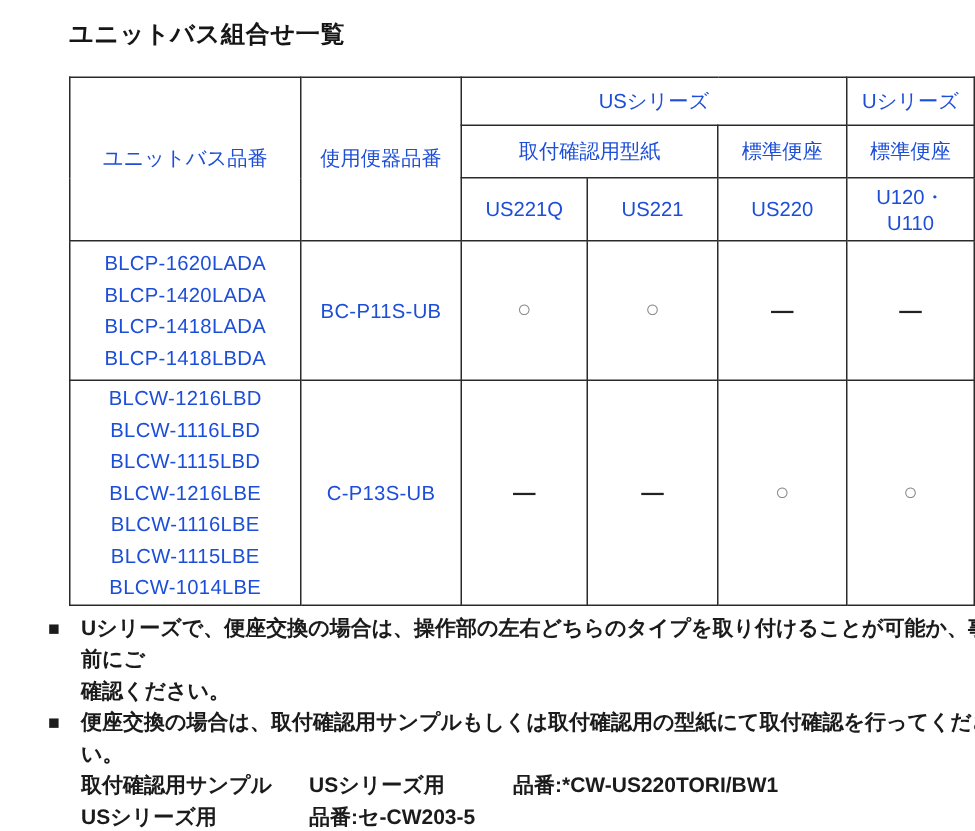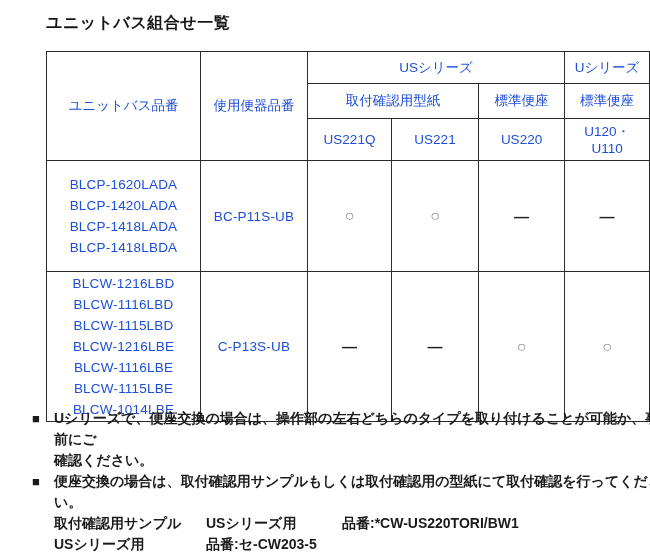--- a/index.html
+++ b/index.html
@@ -42,21 +42,21 @@
     font-weight: 400;
     font-size: 13.5px;
     text-align: center;
     vertical-align: middle;
     padding: 0;
     color: #1d4ed8;
   }
   tr.hr1 { height: 32px; }
   tr.hr2 { height: 35px; }
   tr.hr3 { height: 42px; }
-  tr.br1 { height: 111px; }
+  tr.br1 { height: 93px; }
   tr.br2 { height: 150px; }
   .pre { white-space: pre-line; line-height: 17px; }
   td.models {
     text-align: left;
     padding-left: 9px;
     font-size: 13.5px;
     line-height: 21px;
     letter-spacing: 0.2px;
   }
   td.toilet { font-size: 13.5px; letter-spacing: 0.2px; }

